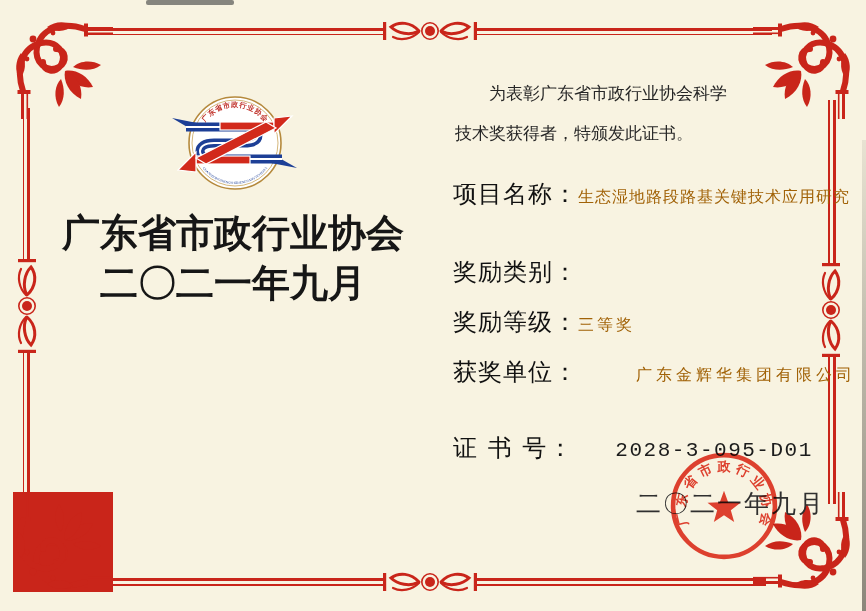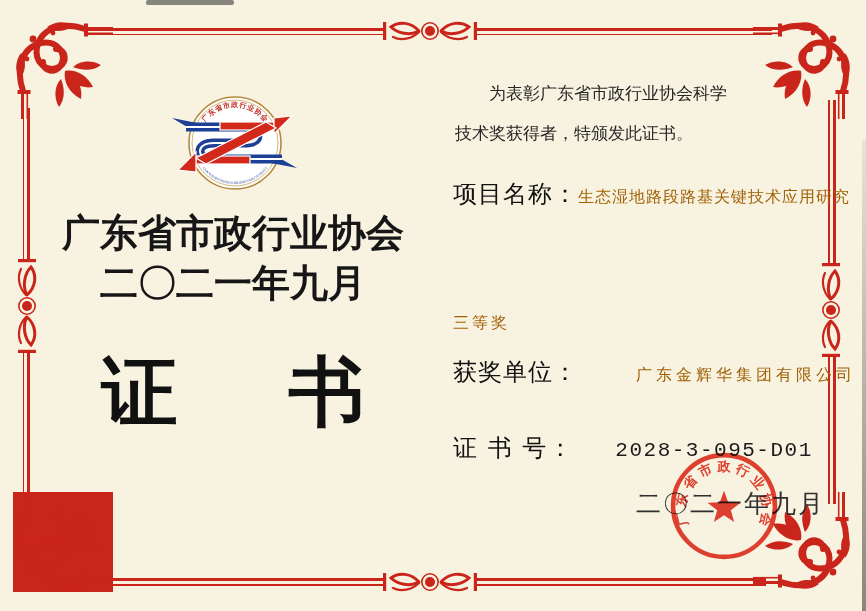--- a/index.html
+++ b/index.html
@@ -174,34 +174,35 @@
         <path d="M104,30 L122,28 L104,46 Z"></path>
         <rect x="26" y="68" width="54" height="8"></rect>
         <path d="M26,84 L8,82 L26,64 Z"></path>
         <polygon points="96,34 106,40 36,76 26,70"></polygon>
       </g>
     </g>
   </svg>
 
   <div class="title-line l1">广东省市政行业协会</div>
   <div class="title-line l2">二〇二一年九月</div>
-  <div class="cert-heading">证 书</div>
 
   <div class="intro">
     <span class="ind">为表彰广东省市政行业协会科学</span>
     <span class="l2">技术奖获得者，特颁发此证书。</span>
   </div>
 
   <div class="field f1">
     <span class="label">项目名称：</span>
     <span class="value">生态湿地路段路基关键技术应用研究</span>
   </div>
   <div class="field f2">
+    <span class="label">奖励类别：</span>
   </div>
   <div class="field f3">
+    <span class="label">奖励等级：</span>
     <span class="value">三等奖</span>
   </div>
   <div class="field f4">
     <span class="label">获奖单位：</span>
     <span class="value">广东金辉华集团有限公司</span>
   </div>
   <div class="field f5">
     <span class="label">证 书 号：</span>
     <span class="value">2028-3-095-D01</span>
   </div>

